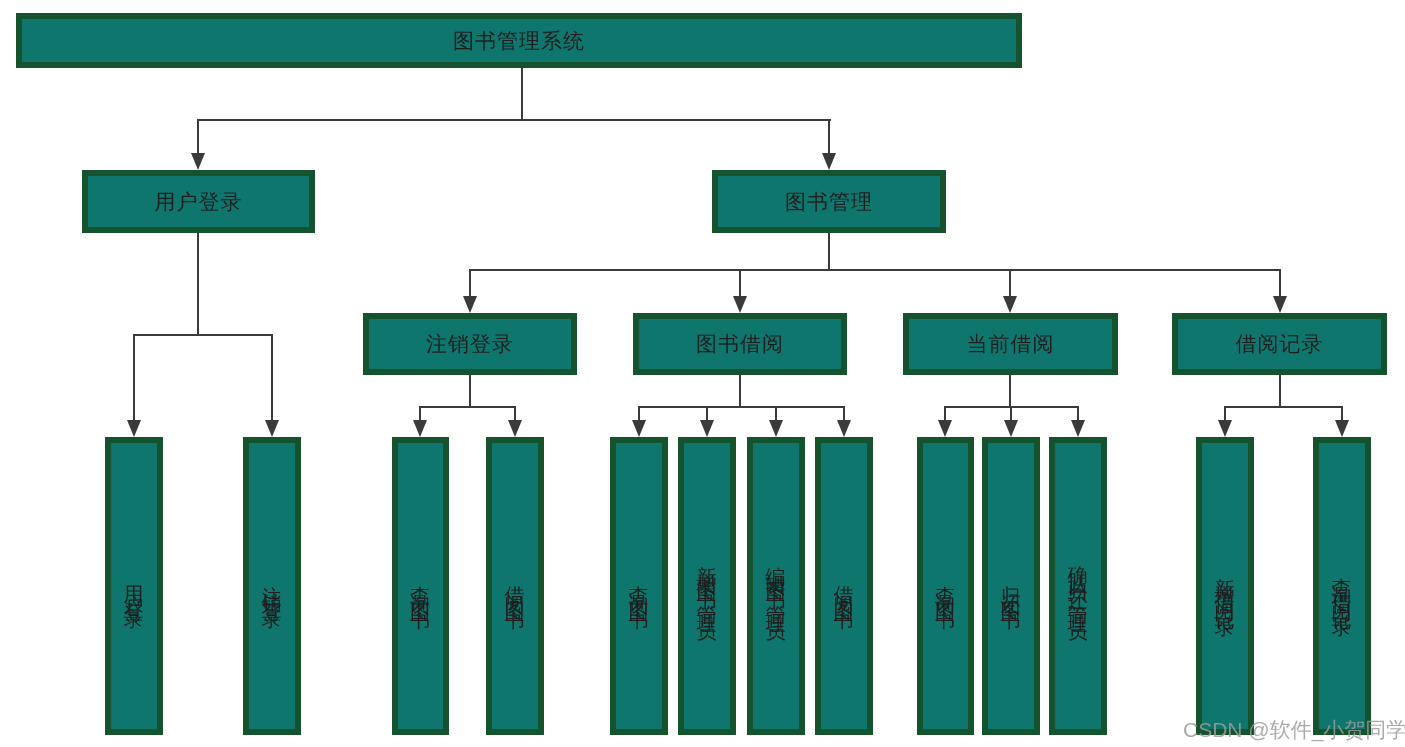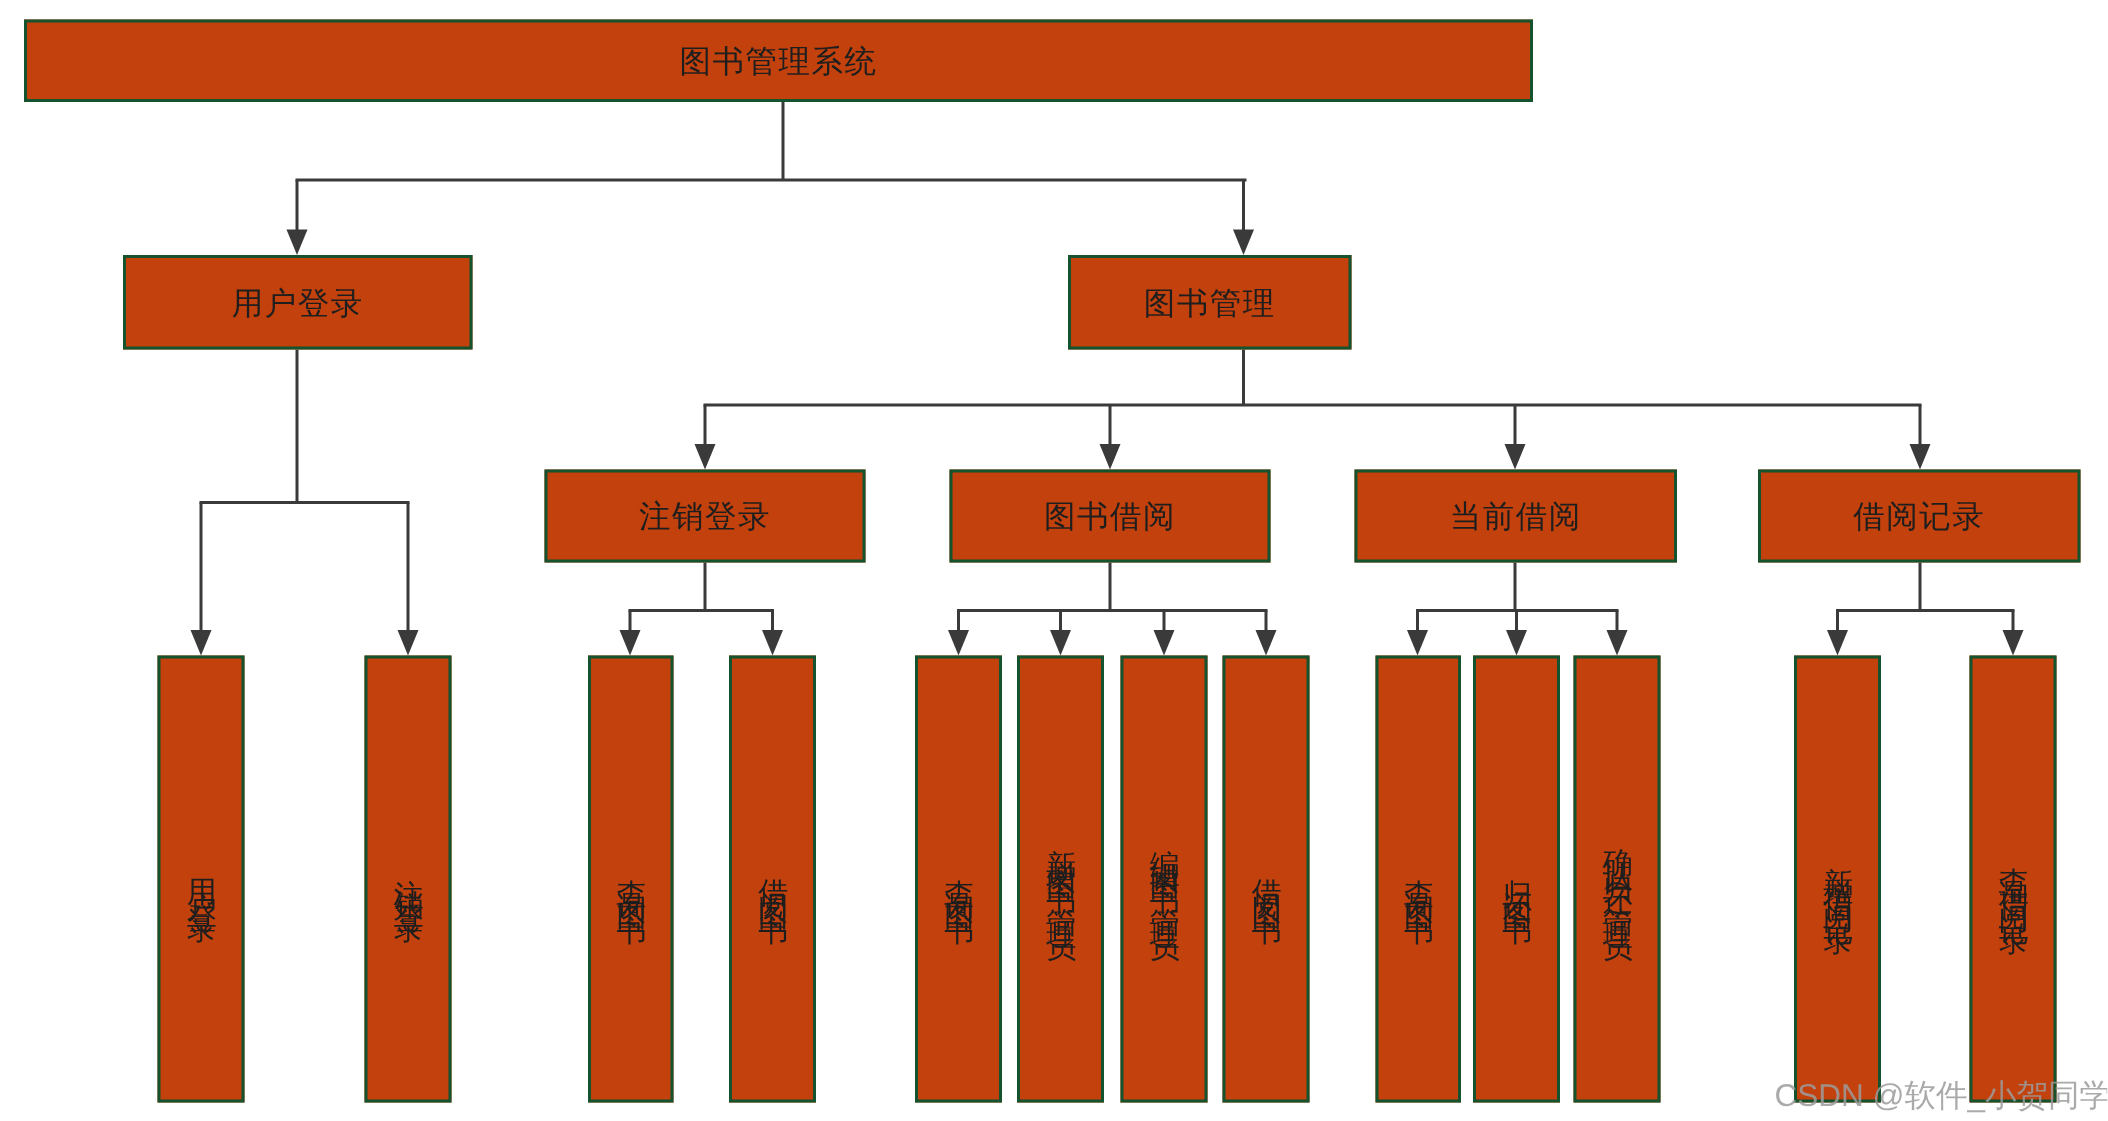--- a/index.html
+++ b/index.html
@@ -6,22 +6,22 @@
   .canvas {
     position:relative;
     width:1405px; height:747px;
     background:#ffffff;
     font-family:"Liberation Sans","DejaVu Sans",sans-serif;
     overflow:hidden;
   }
   .box {
     position:absolute;
     box-sizing:border-box;
-    border:2px solid #14532d;
-    background:#c2410c;
+    border:6px solid #14532d;
+    background:#0f766e;
     display:flex;
     align-items:center;
     justify-content:center;
     color:#1e1e1e;
   }
   .hlabel {
     font-size:21px;
     letter-spacing:1px;
     white-space:nowrap;
   }
@@ -117,21 +117,21 @@
   <div class="vl" style="left:1341px;top:407px;height:14px"></div>
   <div class="arr" style="left:1335px;top:420px"></div>
 
   <div class="box" style="left:16px;top:13px;width:1006px;height:55px">
     <span class="hlabel">图书管理系统</span>
   </div>
 
   <div class="box" style="left:82px;top:170px;width:233px;height:63px">
     <span class="hlabel">用户登录</span>
   </div>
-  <div class="box" style="left:712px;top:170px;width:189px;height:63px">
+  <div class="box" style="left:712px;top:170px;width:234px;height:63px">
     <span class="hlabel">图书管理</span>
   </div>
 
   <div class="box" style="left:363px;top:313px;width:214px;height:62px">
     <span class="hlabel">注销登录</span>
   </div>
   <div class="box" style="left:633px;top:313px;width:214px;height:62px">
     <span class="hlabel">图书借阅</span>
   </div>
   <div class="box" style="left:903px;top:313px;width:215px;height:62px">

